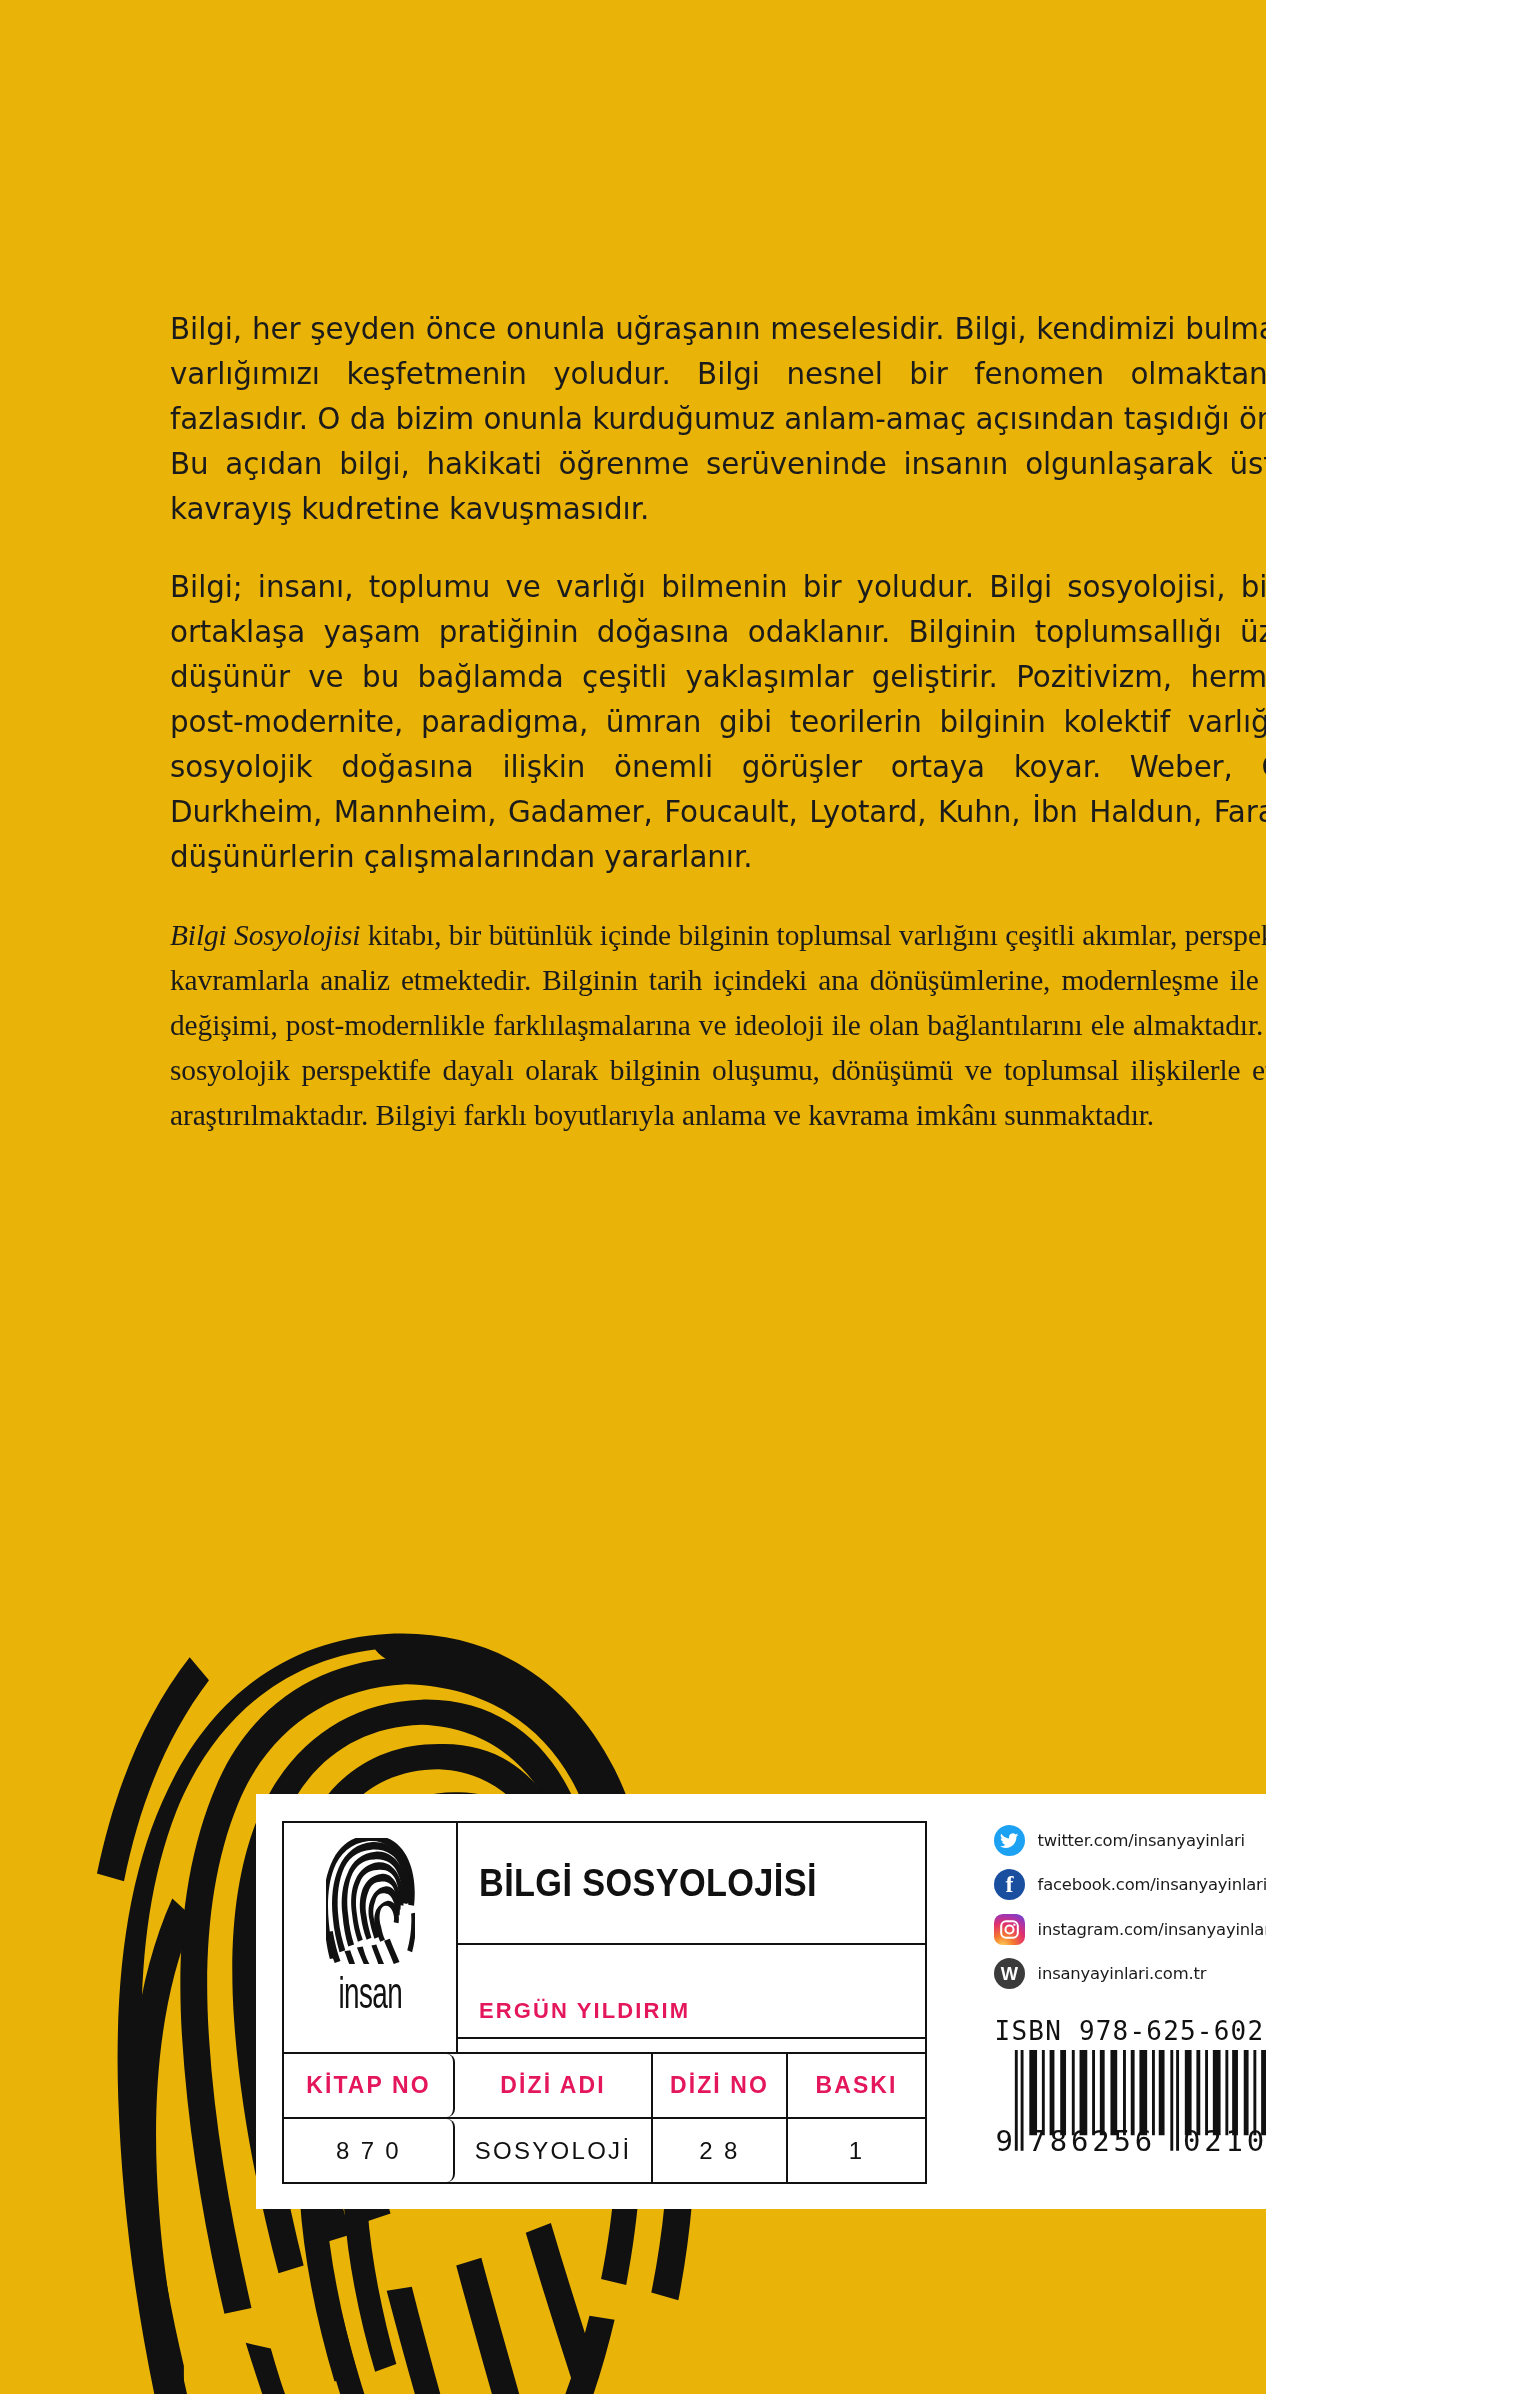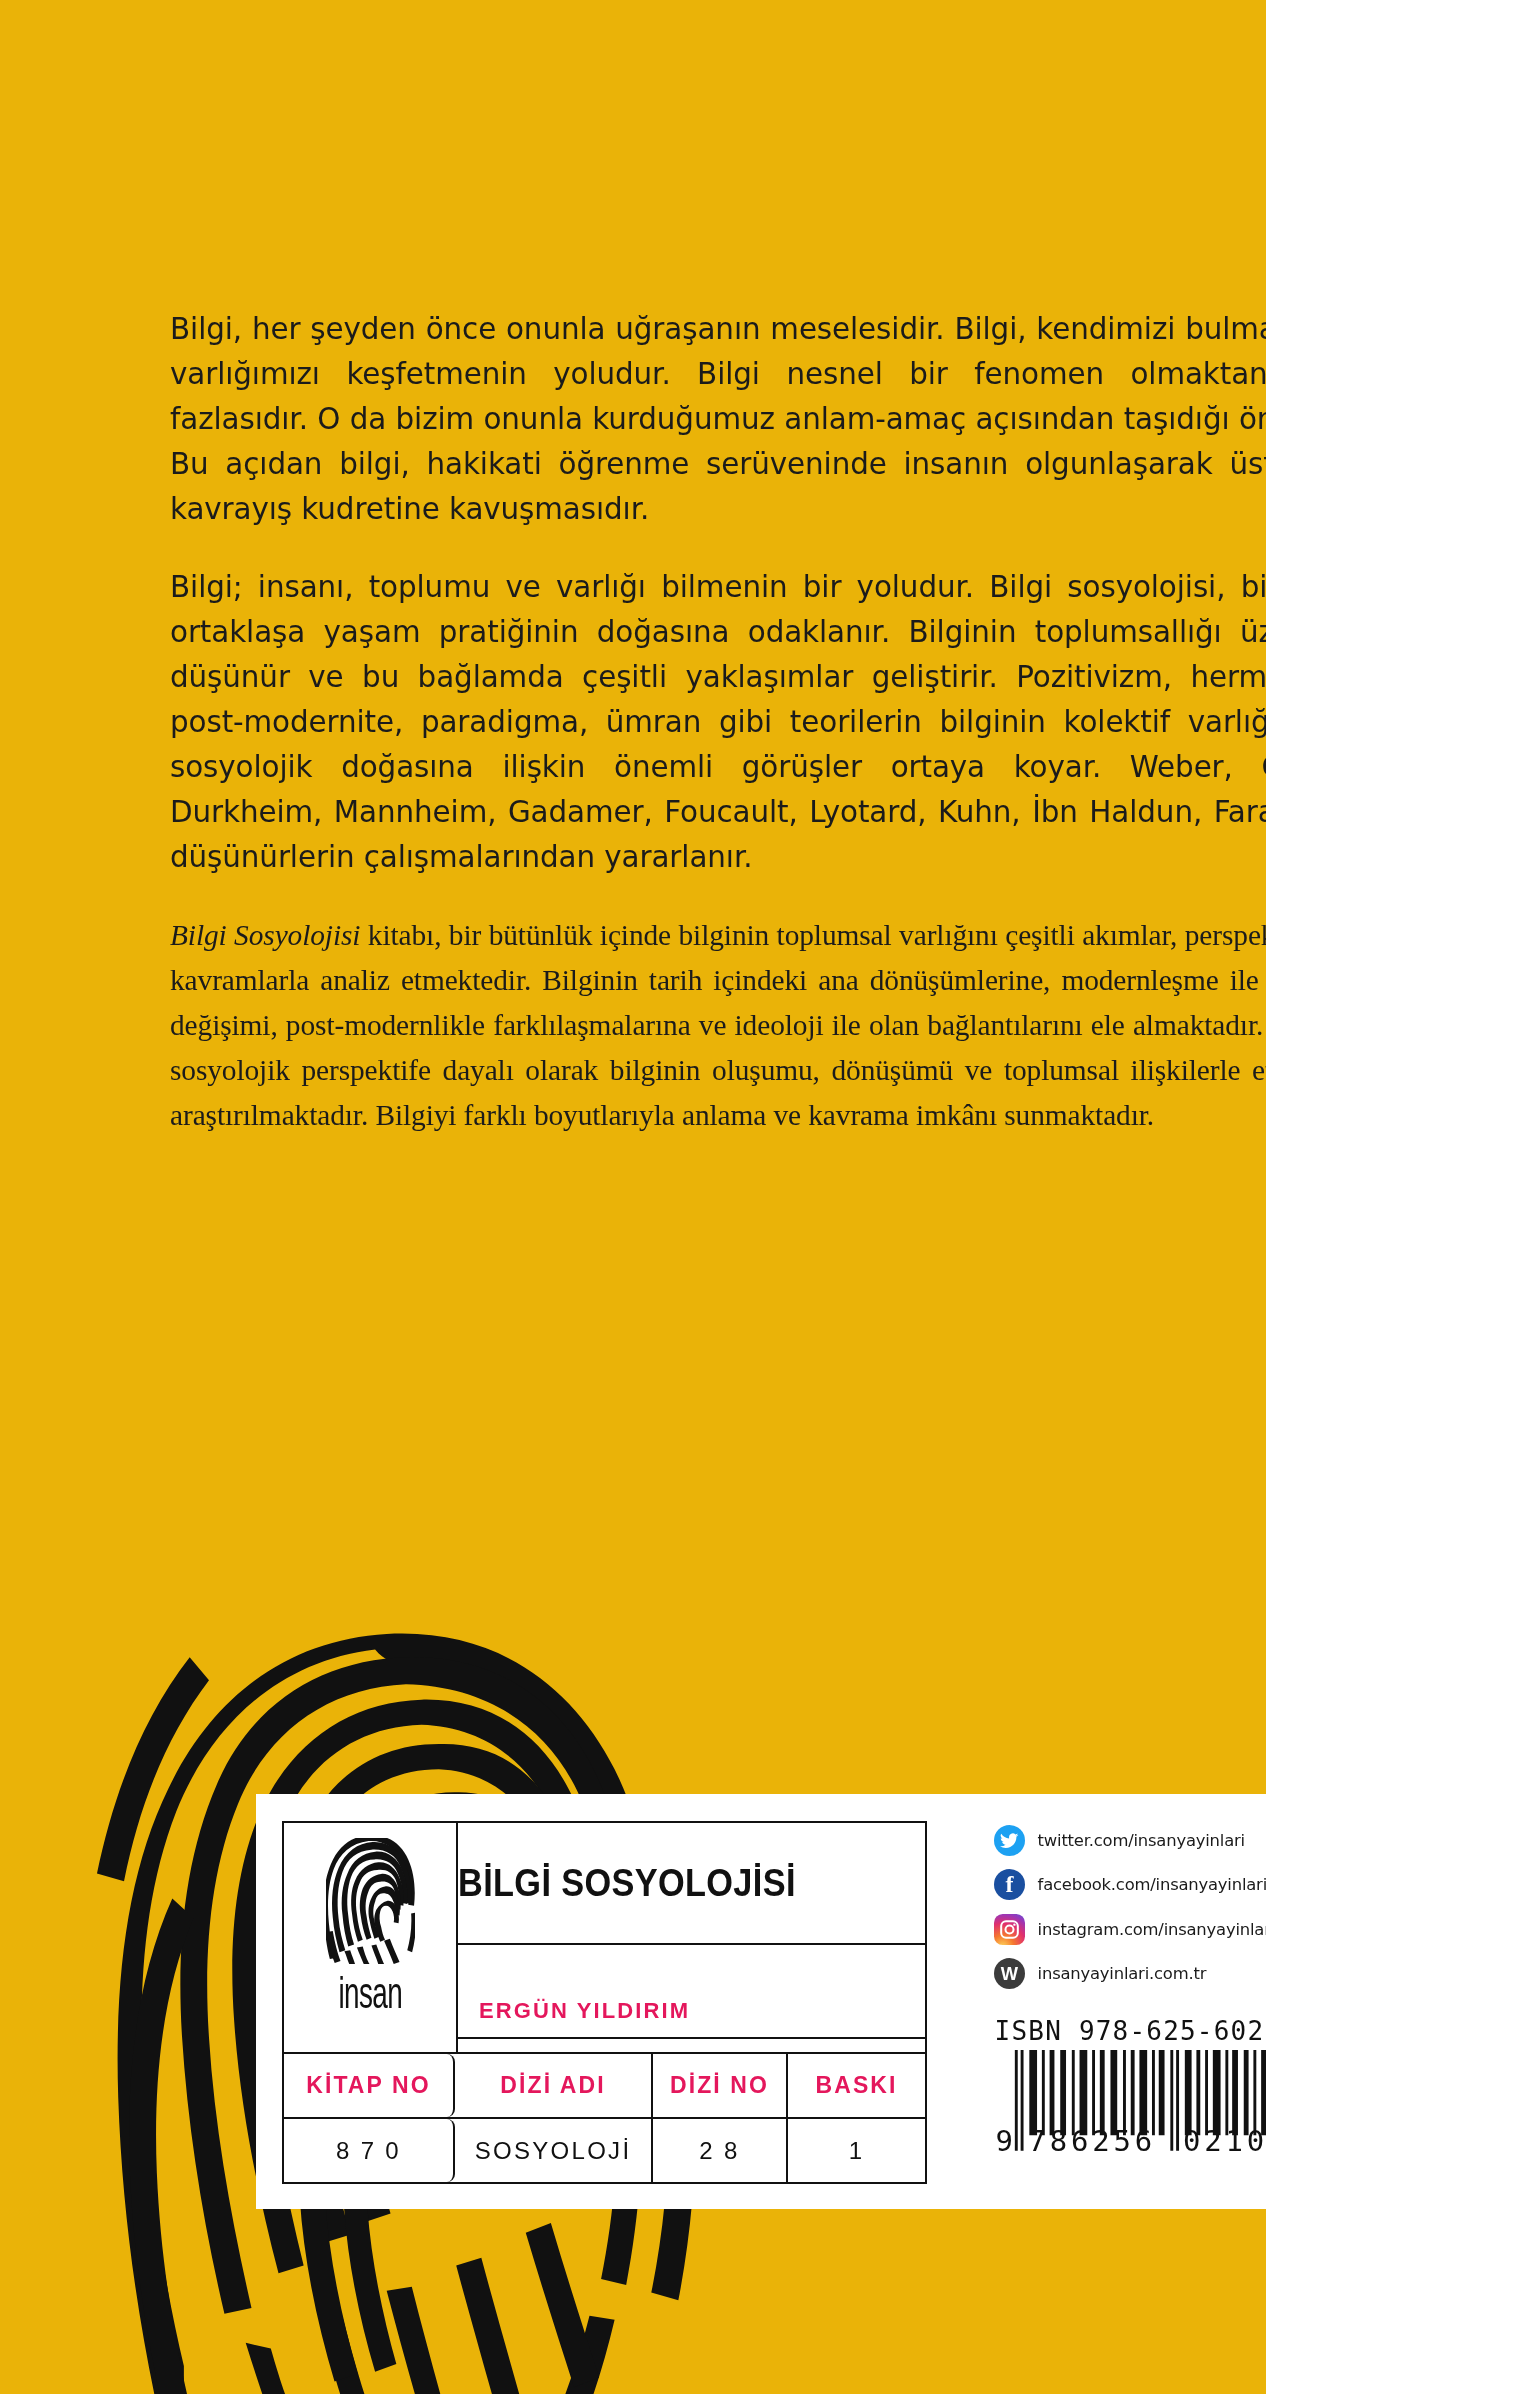--- a/index.html
+++ b/index.html
@@ -110,20 +110,21 @@
   }
   .title-author {
     flex: 1 1 auto;
     display: flex;
     flex-direction: column;
   }
   .book-title-cell {
     flex: 0 0 122px;
     display: flex;
     align-items: center;
+    padding-left: 21px;
     border-bottom: 2.9px solid #111;
     box-sizing: border-box;
   }
   .book-title {
     font-family: "Liberation Sans Narrow", "Liberation Sans", sans-serif;
     font-weight: bold;
     font-size: 39px;
     letter-spacing: 0.4px;
     color: #111;
     transform: scaleX(0.88);

